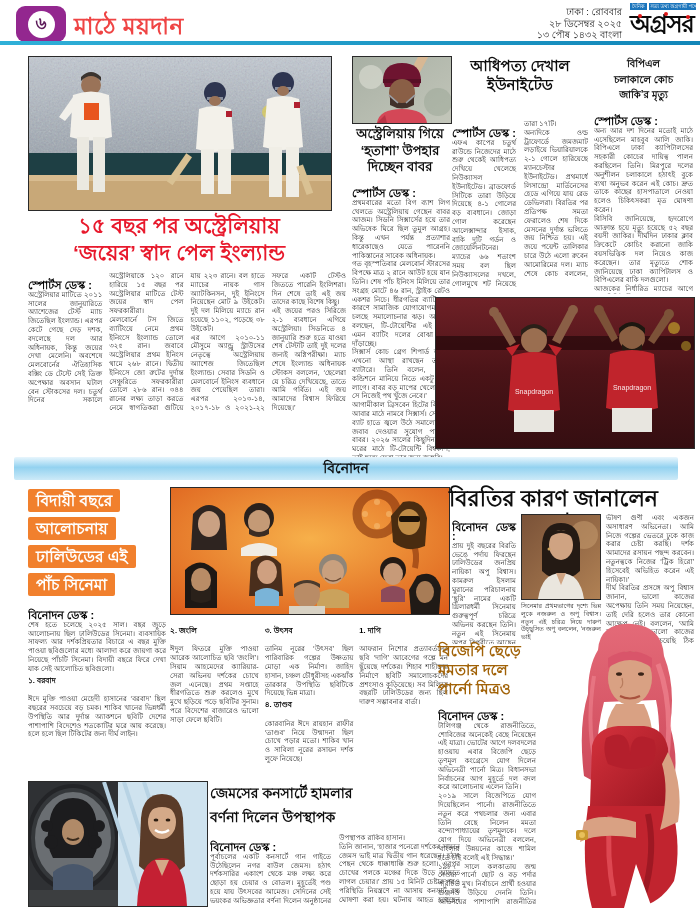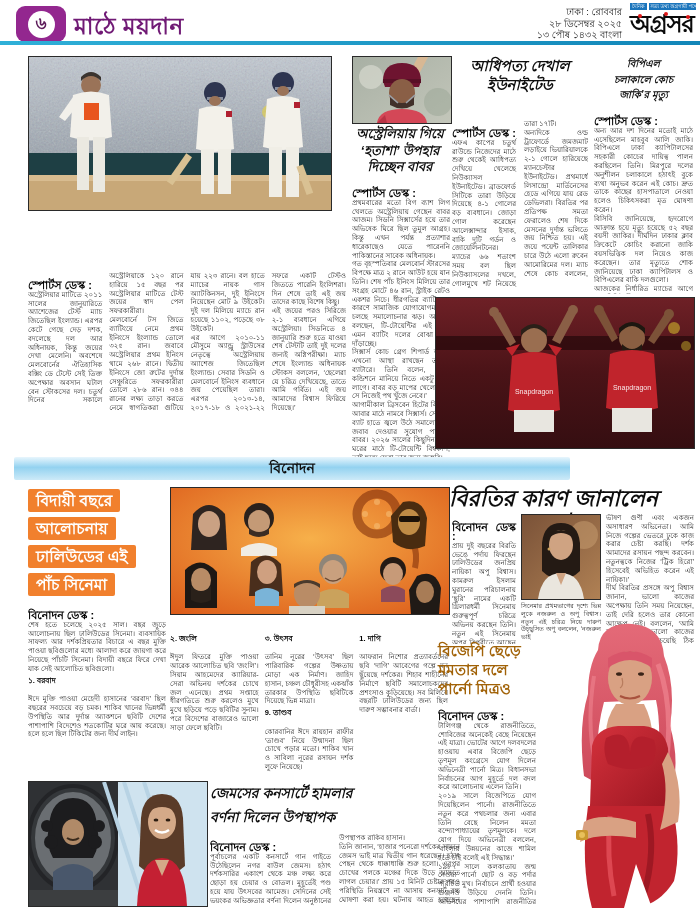--- a/index.html
+++ b/index.html
@@ -5,50 +5,50 @@
   html,body{margin:0;padding:0;background:#e9e9e9;}
   .page{position:relative;width:700px;height:910px;background:#ffffff;overflow:hidden;
         font-family:"Liberation Sans","DejaVu Sans",sans-serif;color:#1a1a1a;}
   .abs{position:absolute;}
   
   .badge{left:16px;top:6px;width:50px;height:36px;background:#93278f;border-radius:9px;
          display:flex;align-items:center;justify-content:center;}
   .badge-circle{width:27px;height:27px;background:#ffffff;border-radius:50%;
          display:flex;align-items:center;justify-content:center;}
   .badge-num{font-size:17px;font-weight:bold;color:#5c1a59;}
-  .section-title{left:74px;top:8px;font-size:23px;font-weight:bold;color:#701a75;letter-spacing:.5px;}
+  .section-title{left:74px;top:8px;font-size:23px;font-weight:bold;color:#ef4444;letter-spacing:.5px;}
   .dateline{left:500px;top:6px;width:122px;text-align:right;font-size:9.5px;line-height:11.5px;color:#222;}
   .masthead{left:630px;top:3px;width:66px;}
   .mast-tags{display:flex;gap:2px;margin-bottom:1px;}
   .mast-tag{background:#1b75bc;color:#fff;font-size:5px;line-height:7px;padding:0 2px;
             white-space:nowrap;overflow:hidden;}
   .mast-tag.small{max-width:16px;}
   .mast-tag.wide{flex:1;max-width:46px;}
   .mast-name{font-size:24px;font-weight:bold;color:#0a0a0a;letter-spacing:-1px;line-height:26px;}
   .mast-dot{position:absolute;width:4px;height:4px;border-radius:50%;background:#e01818;}
   .head-rule{left:0;top:41px;width:700px;height:4px;
              background:linear-gradient(to right,#2fb0d8,#1286b8);}
   
   .photo{border:1px solid #2a2a2a;overflow:hidden;background:#ddd;}
   .photo svg{display:block;}
   .noborder{border:none;}
   
   .byline{display:block;font-weight:bold;font-size:11px;line-height:9px;margin-bottom:1px;color:#000;}
   .body-text{font-size:7px;line-height:8.8px;text-align:justify;color:#1c1c1c;white-space:pre-line;}
   .clip{overflow:hidden;}
   .hl-red{color:#e8192c;font-weight:bold;font-size:21px;line-height:27px;text-align:center;}
-  .hl-md{color:#0d0d0d;font-weight:bold;text-align:center;font-style:italic;}
+  .hl-md{color:#0d0d0d;font-weight:bold;text-align:center;}
   .hl-blue{color:#a16207;font-weight:bold;font-size:15px;line-height:19px;}
   .cols4{column-count:4;column-gap:7px;}
   .cols2{column-count:2;column-gap:8px;}
   .film-title{display:block;font-weight:bold;font-size:7.5px;margin:3px 0 1px;color:#000;}
   
   .hl-box{width:fit-content;background:#f1802d;color:#ffffff;font-weight:bold;font-size:15.5px;
           line-height:17px;padding:3px 8px;margin-bottom:5px;border-radius:2px;}
-  .divider-band{left:14px;top:457px;width:556px;height:23px;border-radius:2px;
+  .divider-band{left:14px;top:457px;width:664px;height:23px;border-radius:2px;
       background:linear-gradient(to bottom,#e8f6fd 0%,#93d2f0 45%,#cdeaf8 100%);
       display:flex;align-items:center;justify-content:center;}
   .divider-label{font-size:14px;font-weight:bold;color:#0d0d0d;}
   .apu-cols{display:flex;gap:5px;}
   .caption{font-size:6.3px;line-height:7.8px;text-align:justify;color:#222;margin-top:2px;}
   .ent3{display:flex;gap:6px;}
   .ent3 > div{flex:1;}
 </style>
 </head>
 <body>
@@ -128,20 +128,24 @@
           <rect x="246" y="30" width="16" height="3" fill="#888f9e"></rect>
         <ellipse cx="254" cy="34" rx="6" ry="5" fill="#9a7358"></ellipse>
         <path d="M238,42 Q254,36 270,42 L274,90 Q254,96 234,90 Z" fill="#f3f1ea"></path>
         <rect x="265" y="45" width="6" height="6" fill="#b02030"></rect>
         <rect x="240" y="90" width="13" height="50" fill="#f0eee6"></rect>
           <rect x="257" y="90" width="13" height="50" fill="#f0eee6"></rect>
         <rect x="272" y="108" width="7" height="30" fill="#d9c193" transform="rotate(-20 275 122)"></rect>
       </g>
     </svg>
   </div>
+  <div class="abs" style="left:28px;top:212px;width:302px;">
+    <div class="hl-red">১৫ বছর পর অস্ট্রেলিয়ায়</div>
+    <div class="hl-red">‘জয়ের’ স্বাদ পেল ইংল্যান্ড</div>
+  </div>
   <div class="abs body-text cols4 clip" style="left:28px;top:272px;width:318px;height:186px;">
     <b class="byline">স্পোর্টস ডেস্ক :</b><span>অস্ট্রেলিয়ার মাটিতে ২০১১ সালের জানুয়ারিতে অ্যাশেজের টেস্ট ম্যাচ জিতেছিল ইংল্যান্ড। এরপর কেটে গেছে দেড় দশক, বদলেছে দল আর অধিনায়ক, কিন্তু জয়ের দেখা মেলেনি। অবশেষে মেলবোর্নের ঐতিহাসিক বক্সিং ডে টেস্টে সেই তিক্ত অপেক্ষার অবসান ঘটাল বেন স্টোকসের দল। চতুর্থ দিনের সকালে অস্ট্রেলিয়াকে ১২০ রানে হারিয়ে ১৫ বছর পর অস্ট্রেলিয়ার মাটিতে টেস্ট জয়ের স্বাদ পেল সফরকারীরা।
 মেলবোর্নে টস জিতে ব্যাটিংয়ে নেমে প্রথম ইনিংসে ইংল্যান্ড তোলে ৩২৫ রান। জবাবে অস্ট্রেলিয়ার প্রথম ইনিংস থামে ২৬৮ রানে। দ্বিতীয় ইনিংসে জো রুটের দুর্দান্ত সেঞ্চুরিতে সফরকারীরা তোলে ২৮৬ রান। ৩৪৪ রানের লক্ষ্য তাড়া করতে নেমে স্বাগতিকরা গুটিয়ে যায় ২২৩ রানে। বল হাতে ম্যাচের নায়ক গাস অ্যাটকিনসন, দুই ইনিংসে নিয়েছেন মোট ৯ উইকেট। দুই দল মিলিয়ে ম্যাচে রান হয়েছে ১১০২, পড়েছে ৩৮ উইকেট।
 এর আগে ২০১০-১১ মৌসুমে অ্যান্ড্রু স্ট্রাউসের নেতৃত্বে অস্ট্রেলিয়ায় অ্যাশেজ জিতেছিল ইংল্যান্ড। সেবার সিডনি ও মেলবোর্নে ইনিংস ব্যবধানে জয় পেয়েছিল তারা। এরপর ২০১৩-১৪, ২০১৭-১৮ ও ২০২১-২২ সফরে একটি টেস্টও জিততে পারেনি ইংলিশরা। দিন শেষে তাই এই জয় তাদের কাছে বিশেষ কিছু।
 এই জয়ের পরও সিরিজে ২-১ ব্যবধানে এগিয়ে অস্ট্রেলিয়া। সিডনিতে ৪ জানুয়ারি শুরু হতে যাওয়া শেষ টেস্টটি তাই দুই দলের জন্যই অগ্নিপরীক্ষা। ম্যাচ শেষে ইংল্যান্ড অধিনায়ক স্টোকস বললেন, ‘ছেলেরা যে চরিত্র দেখিয়েছে, তাতে আমি গর্বিত। এই জয় আমাদের বিশ্বাস ফিরিয়ে দিয়েছে।’</span>
   </div>
 
   <div class="abs photo" style="left:352px;top:56px;width:98px;height:66px;">
     <svg width="98" height="66" viewBox="0 0 98 66">
       <defs>
@@ -320,29 +324,29 @@
           <path d="M123,100 Q136,90 149,100 L149,96 Q136,88 123,96 Z" fill="#4a3a2c"></path>
           <rect x="118" y="118" width="36" height="8" fill="#d8d2c4"></rect>
         </g>
       <g>
           <path d="M246,88 Q264,80 270,100 L268,126 L240,126 L238,102 Z" fill="#201a16"></path>
           <ellipse cx="254" cy="104" rx="9" ry="11" fill="#a87c56"></ellipse>
         </g>
     </svg>
   </div>
 
-  <div class="abs ent3 clip" style="left:170px;top:618px;width:278px;height:163px;margin-top:8px;">
+  <div class="abs ent3 clip" style="left:170px;top:618px;width:278px;height:163px;">
     <div class="body-text">
       <span class="film-title" style="margin-top:0;">২. জংলি</span>
       <span>ঈদুল ফিতরে মুক্তি পাওয়া আরেক আলোচিত ছবি ‘জংলি’। সিয়াম আহমেদের ক্যারিয়ার-সেরা অভিনয় দর্শকের চোখে জল এনেছে। প্রথম সপ্তাহে ধীরগতিতে শুরু করলেও মুখে মুখে ছড়িয়ে পড়ে ছবিটির সুনাম। পরে বিদেশের বাজারেও ভালো সাড়া ফেলে ছবিটি।</span>
     </div>
     <div class="body-text">
       <span class="film-title" style="margin-top:0;">৩. উৎসব</span>
       <span>তানিম নূরের ‘উৎসব’ ছিল পারিবারিক গল্পের উষ্ণতায় মোড়া এক নির্মাণ। জাহিদ হাসান, চঞ্চল চৌধুরীসহ একঝাঁক তারকার উপস্থিতি ছবিটিকে দিয়েছে ভিন্ন মাত্রা।</span>
-      <span class="film-title">9. তাণ্ডব</span>
+      <span class="film-title">৪. তাণ্ডব</span>
       <span>কোরবানির ঈদে রায়হান রাফীর ‘তাণ্ডব’ নিয়ে উন্মাদনা ছিল চোখে পড়ার মতো। শাকিব খান ও সাবিলা নূরের রসায়ন দর্শক লুফে নিয়েছে।</span>
     </div>
     <div class="body-text">
       <span class="film-title" style="margin-top:0;">1. দাগি</span>
       <span>আফরান নিশোর প্রত্যাবর্তনের ছবি ‘দাগি’ আবেগের গল্পে মন ছুঁয়েছে দর্শকের। শিহাব শাহীনের নির্মাণে ছবিটি সমালোচকদের প্রশংসাও কুড়িয়েছে। সব মিলিয়ে বছরটি ঢালিউডের জন্য ছিল দারুণ সম্ভাবনার বার্তা।</span>
     </div>
   </div>
 
   <div class="abs hl-md" style="left:432px;top:487px;width:243px;font-size:22px;line-height:23px;">বিরতির কারণ জানালেন অপু</div>
   <div class="abs apu-cols clip" style="left:452px;top:514px;width:243px;height:130px;">

